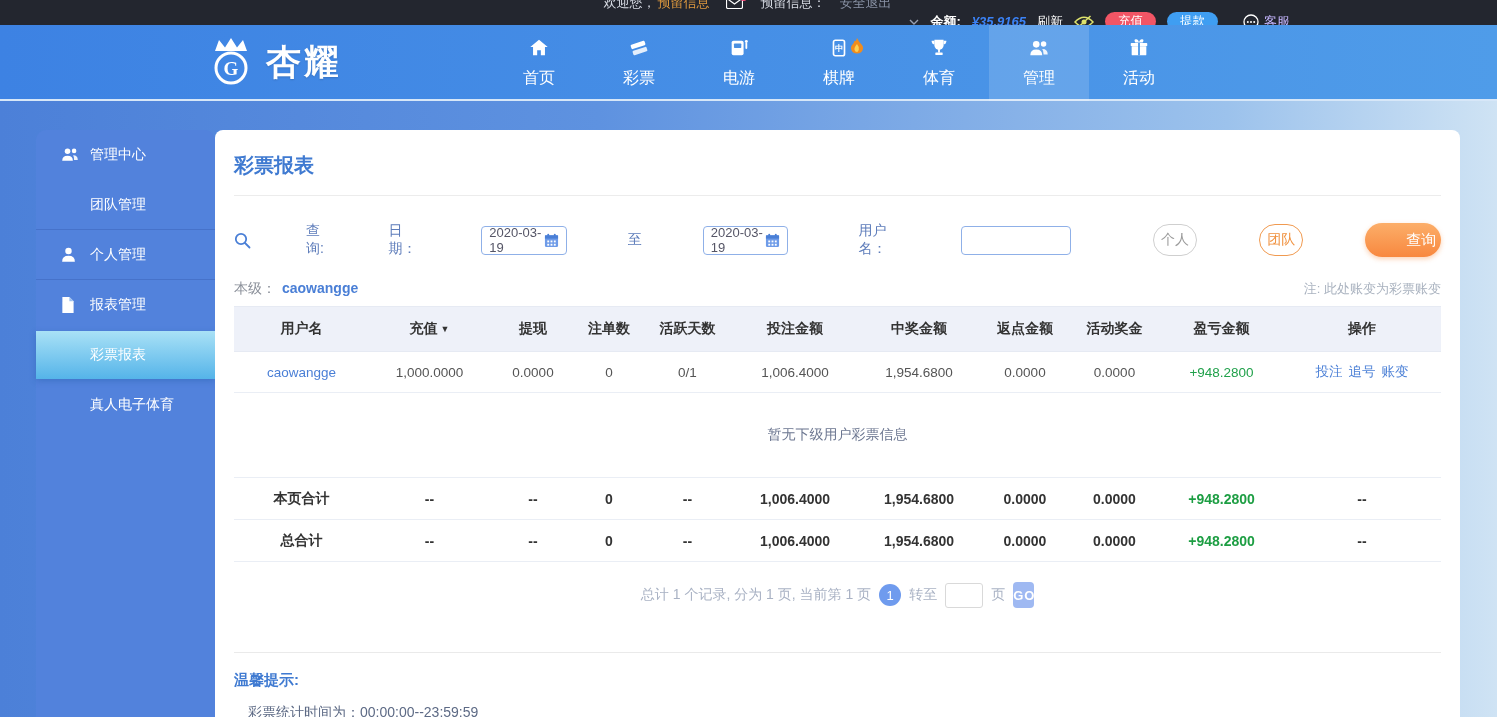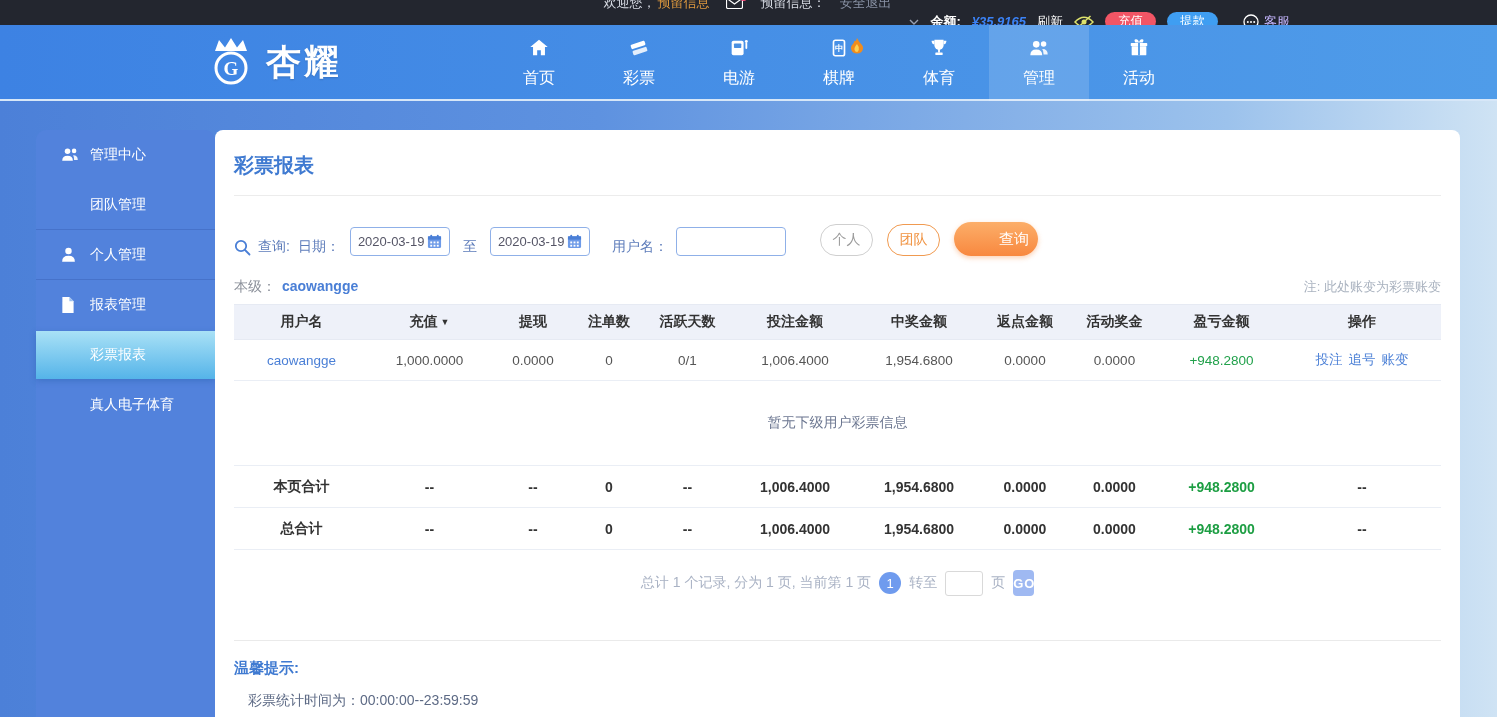--- a/index.html
+++ b/index.html
@@ -47,21 +47,21 @@
   .side-item.sub { padding-left:54px; }
   .side-item.active { height:48px; margin:1px 0;
     background:linear-gradient(180deg,#a9e1f6 0%,#55b4e9 100%); box-shadow:0 2px 6px rgba(30,90,160,0.35); }
 
   .content { position:absolute; left:215px; right:37px; top:27px; bottom:0; background:#fff;
     border-radius:8px 8px 0 0; padding:0 19px; overflow:hidden; }
 
   .page-title { padding-top:22px; font-size:20px; font-weight:bold; color:#3f7ad1; }
   .title-divider { margin-top:16px; border-bottom:1px solid #ececec; }
 
-  .search-row { margin-top:26px; display:flex; align-items:flex-end; color:#5d7cba; font-size:14px; }
+  .search-row { margin-top:26px; display:flex; align-items:center; color:#5d7cba; font-size:14px;gap:48px; }
   .search-icon { margin-right:7px; display:flex; }
   .date-box { margin-left:10px; width:100px; height:29px; border:1px solid #8fb0e8; border-radius:4px;
     display:flex; align-items:center; justify-content:space-between; padding:0 7px; color:#556;
     font-size:13px; cursor:pointer; background:#fff; }
   .to-label { margin:0 13px; }
   .user-label { margin-left:22px; }
   .text-input { margin-left:8px; width:110px; height:29px; border:1px solid #8fb0e8; border-radius:4px;
     padding:0 8px; font-size:13px; color:#556; outline:none; }
   .btn { cursor:pointer; font-family:inherit; }
   .btn-personal { margin-left:34px; width:53px; height:32px; border:1px solid #cfcfcf; border-radius:16px;
@@ -72,21 +72,21 @@
     background:linear-gradient(180deg,#fcae69,#f8883f); color:#fff; font-size:15px;
     box-shadow:0 2px 5px rgba(248,140,64,0.4);padding-left:36px; }
 
   .level-row { margin-top:22px; display:flex; align-items:baseline; font-size:14px; }
   .level-label { color:#8a8f99; }
   .level-value { color:#4a7fd6; font-weight:bold; margin-left:6px; cursor:pointer; }
   .note { margin-left:auto; color:#a9b2bf; font-size:13px; }
 
   table.report { margin-top:8px; width:100%; border-collapse:collapse; table-layout:fixed;
     font-size:13.5px; color:#555; }
-  table.report th { background:#eef1f9; height:35px; font-weight:bold; color:#333;
+  table.report th { background:#eef1f9; height:45px; font-weight:bold; color:#333;
     border-top:1px solid #e6eaf3; border-bottom:1px solid #e6eaf3; font-size:14px; }
   th.sort { color:#f56c6c; cursor:pointer; }
   th.sort .arr { font-size:9px; margin-left:3px; vertical-align:1px; }
   table.report td { height:41px; text-align:center; border-bottom:1px solid #eaeef5; }
   a.link { color:#4a7fd6; text-decoration:none; cursor:pointer; }
   .green { color:#21a14b; }
   tr.empty-row td { height:85px; color:#6b7690; font-size:14px; }
   tr.total-row td { height:42px; font-weight:bold; color:#333; font-size:14px; }
   tr.total-row td.green { color:#1d9e43; }
   td.actions a { margin:0 3px; }

